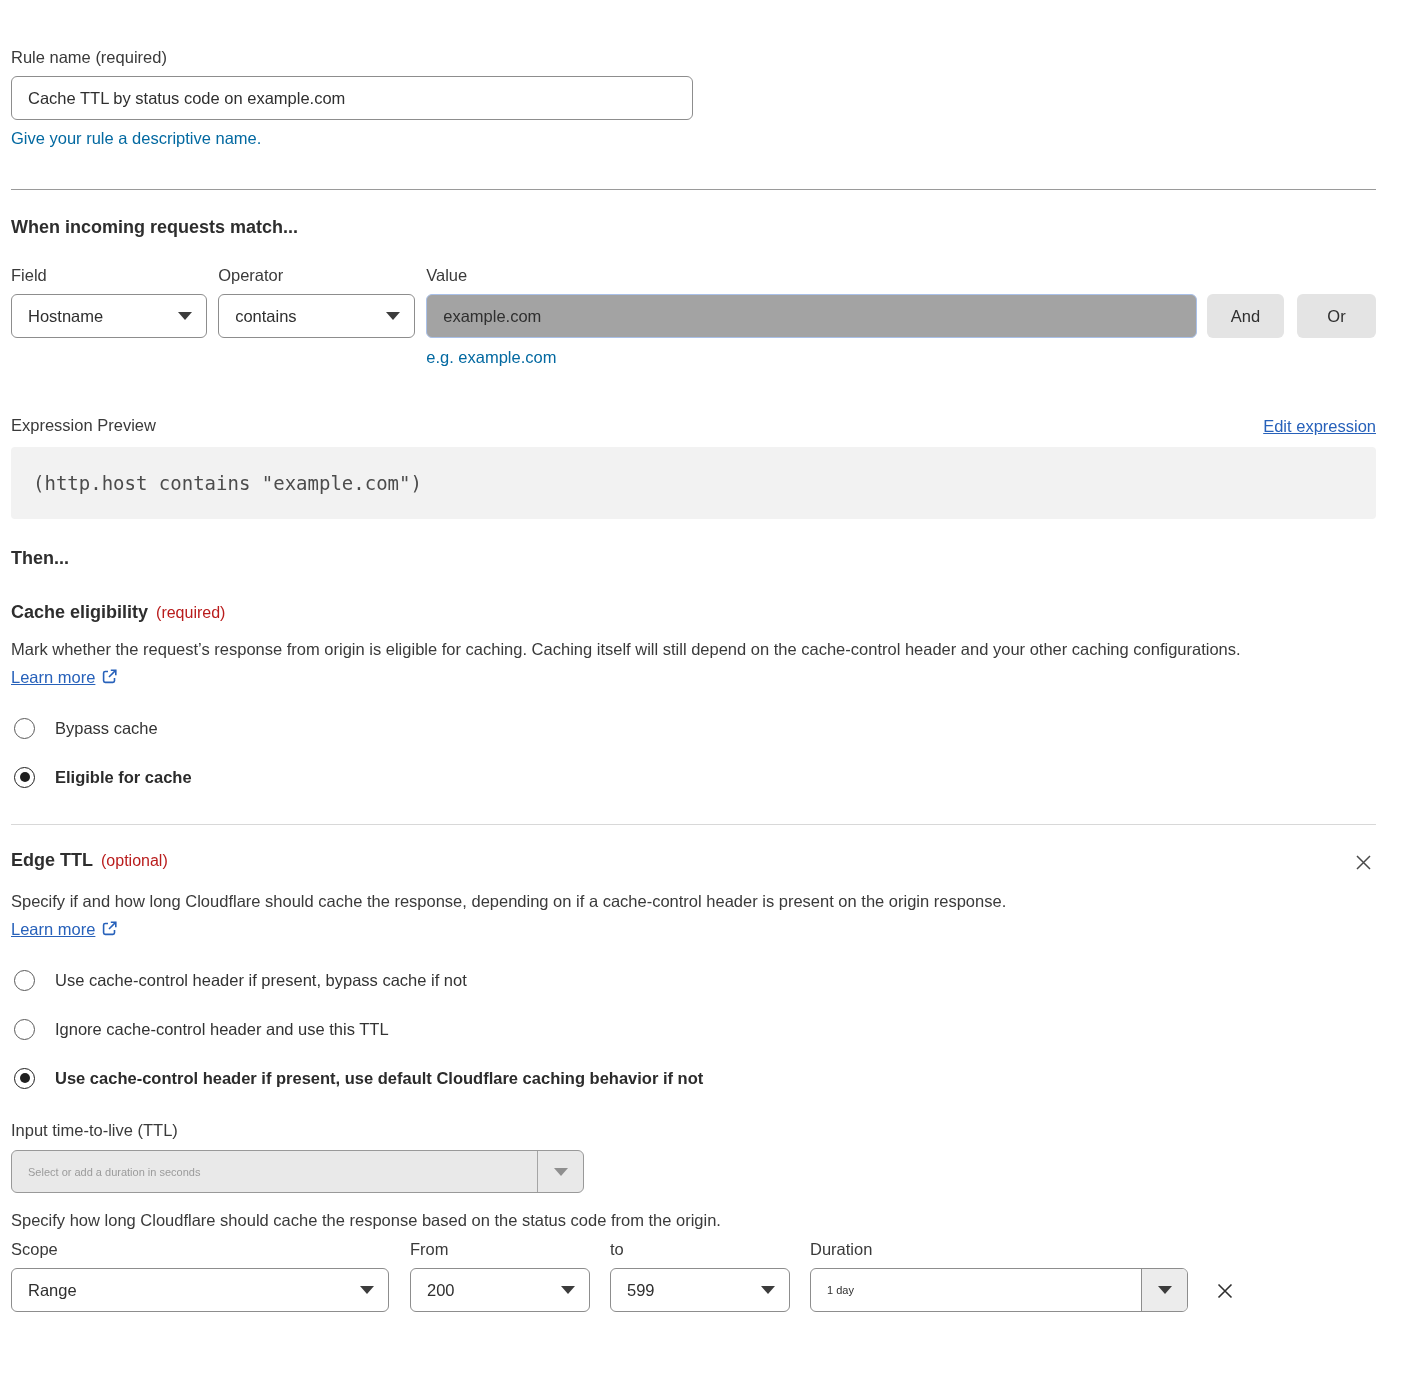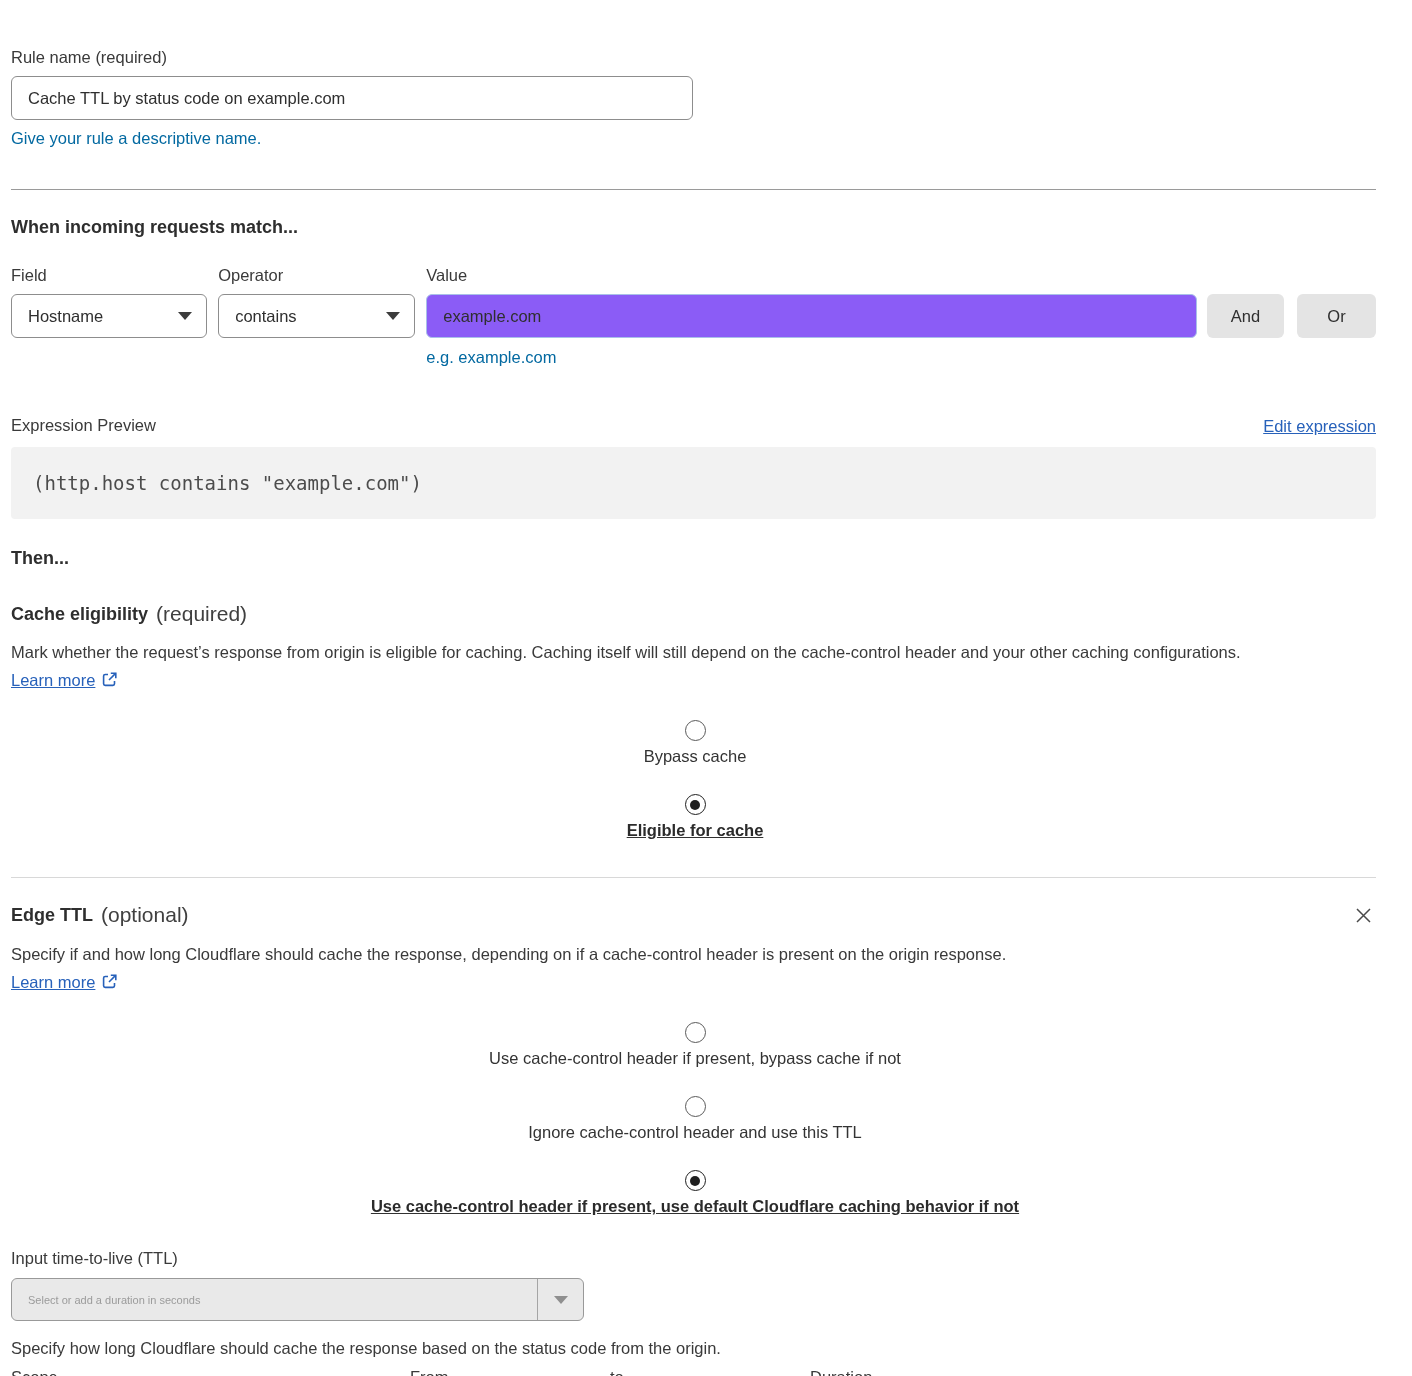--- a/index.html
+++ b/index.html
@@ -29,22 +29,22 @@
     font-size: 16.5px;
     color: #3a3a3a;
     line-height: 22px;
   }
   .helper {
     font-size: 16.5px;
     color: #0369a1;
     line-height: 22px;
   }
   .qualifier {
-    font-size: 21px;
-    color: #404040;
+    font-size: 16px;
+    color: #b91c1c;
     font-weight: 400;
     margin-left: 8px;
   }
   .text-input {
     height: 44px;
     border: 1px solid #8d8d8d;
     border-radius: 6px;
     padding: 0 16px;
     font-size: 16.5px;
     font-family: "Liberation Sans", sans-serif;
@@ -84,21 +84,21 @@
     border-top: 8px solid #3c3c3c;
     flex: 0 0 auto;
     margin-left: 10px;
   }
   .chevron.gray { border-top-color: #8f8f8f; }
   .field-col { width: 199px; margin-right: 11px; }
   .operator-col { width: 200px; margin-right: 11px; }
   .value-col { width: 782px; margin-right: 10px; }
   .value-input {
     width: 100%;
-    background: #8b5cf6;
+    background: #a3a3a3;
     border-color: #a9c0e8;
   }
   .value-col .helper { margin-top: 8px; }
   .gray-btn {
     height: 44px;
     margin-top: 30px;
     border: none;
     border-radius: 6px;
     background: #e4e4e4;
     font-size: 16.5px;
@@ -150,26 +150,25 @@
     white-space: nowrap;
     cursor: pointer;
   }
   .learn-more .lm-text { text-decoration: underline; }
   .learn-more svg { vertical-align: -2px; margin-left: 6px; }
   
   .radio-group { margin-top: 26px; }
   .radio-row {
     display: flex;
     align-items: center;
-    gap: 4px;
+    gap: 20px;
     margin: 0 0 27px 3px;
     cursor: pointer;
-    flex-direction: column;
-  }
-  .radio-row:last-child { margin-bottom: 0; text-decoration: underline; }
+  }
+  .radio-row:last-child { margin-bottom: 0; }
   .radio {
     width: 21px; height: 21px;
     border: 1.5px solid #5a5a5a;
     border-radius: 50%;
     background: #fff;
     position: relative;
     flex: 0 0 auto;
   }
   .radio-row[data-selected="true"] .radio { border-color: #1f1f1f; }
   .radio-row[data-selected="true"] .radio::after {

